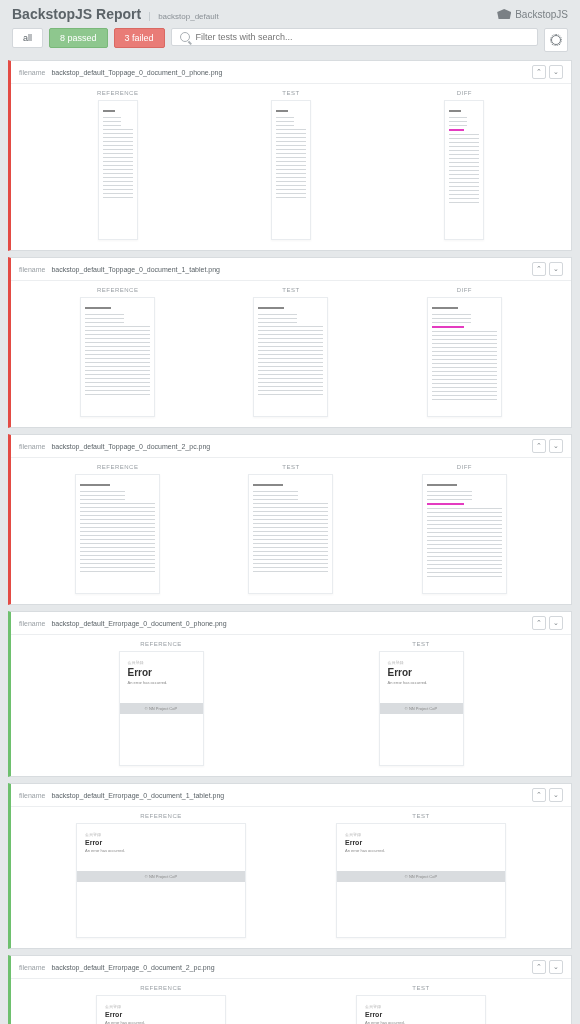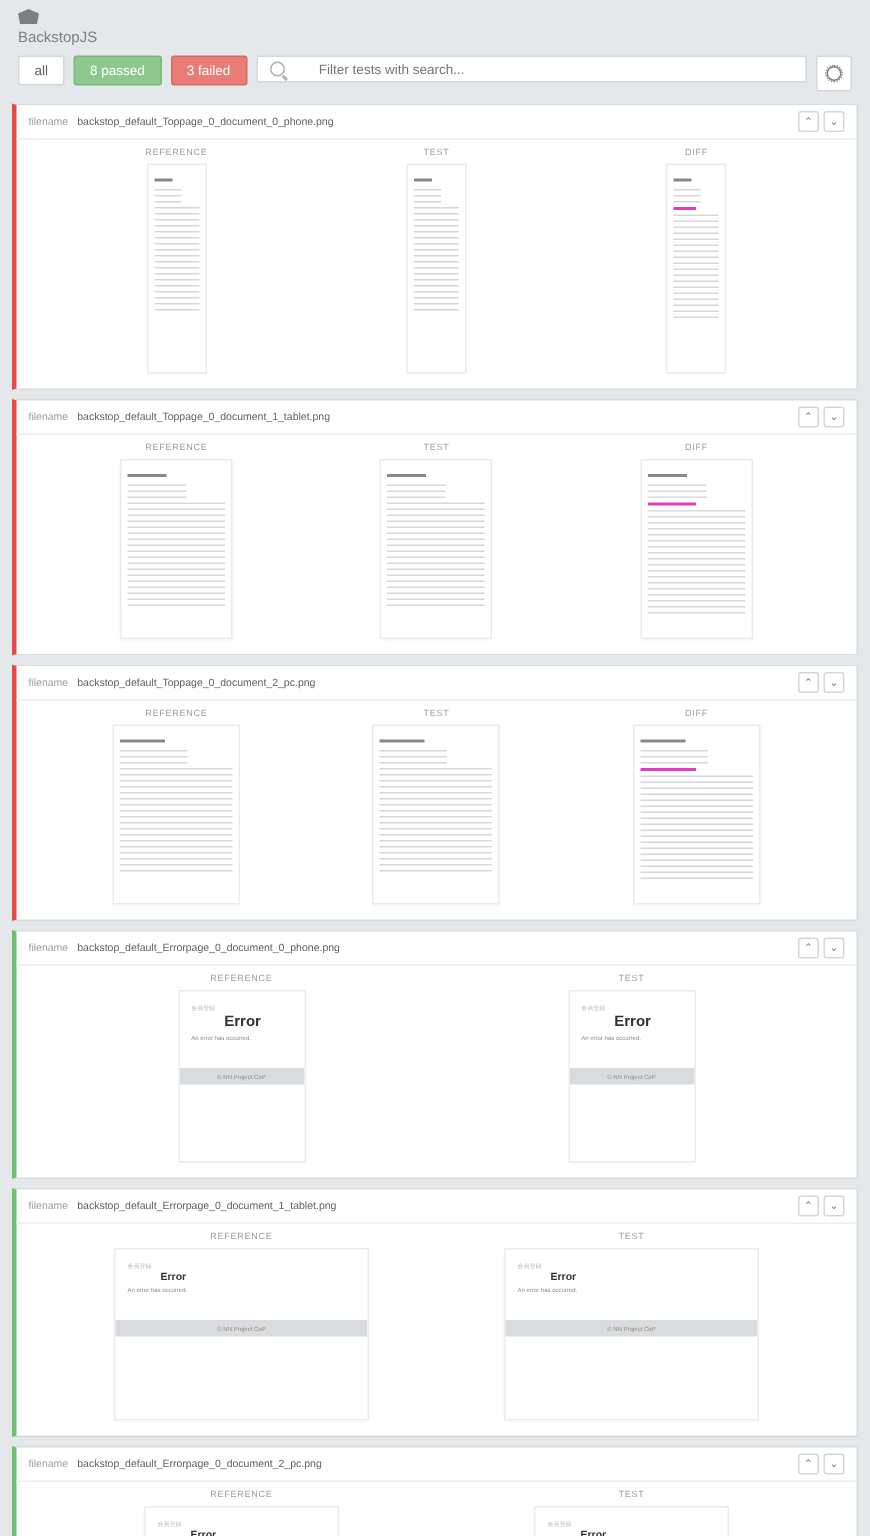--- a/index.html
+++ b/index.html
@@ -1,27 +1,27 @@
 <!DOCTYPE html>
 <html><head>
 <meta charset="utf-8">
 <style>
 * { margin: 0; padding: 0; box-sizing: border-box; }
 body { font-family: -apple-system, BlinkMacSystemFont, "Segoe UI", Arial, sans-serif; background: #e5e8ea; font-size: 10px; color: #444; }
 .topbar { display: flex; align-items: center; justify-content: space-between; padding: 6px 12px; background: #e5e8ea; }
 .topbar-left { display: flex; align-items: baseline; gap: 8px; }
 .title { font-size: 14px; font-weight: 600; color: #5b6368; }
 .subtitle { font-size: 8px; color: #8a9096; border-left: 1px solid #c6ccd0; padding-left: 8px; }
-.brand { font-size: 10px; color: #7a8085; display: flex; gap: 4px; flex-direction: column; }
+.brand { font-size: 10px; color: #7a8085; display: flex; align-items: center; gap: 4px; }
 .brand-icon { width: 14px; height: 10px; background: #7a8085; clip-path: polygon(50% 0, 100% 30%, 90% 100%, 10% 100%, 0 30%); }
 .controls { display: flex; align-items: flex-start; gap: 6px; padding: 0 12px 8px; }
 .btn { border: 1px solid #d3d7db; background: #fff; padding: 4px 10px; font-size: 9px; color: #5b6368; border-radius: 2px; cursor: pointer; }
 .btn-pass { background: #8ec78e; border-color: #7ab87a; color: #fff; }
 .btn-fail { background: #e97c77; border-color: #d96963; color: #fff; }
-.search-wrap { flex: 1; display: flex; align-items: center; background: #fff; border: 1px solid #d3d7db; border-radius: 2px; padding: 3px 8px; gap: 17px; }
+.search-wrap { flex: 1; display: flex; align-items: center; background: #fff; border: 1px solid #d3d7db; border-radius: 2px; padding: 3px 8px; }
 .search-icon { width: 10px; height: 10px; border: 1.5px solid #aab0b5; border-radius: 50%; position: relative; margin-right: 6px; }
 .search-icon::after { content: ""; position: absolute; width: 4px; height: 1.5px; background: #aab0b5; transform: rotate(45deg); bottom: -2px; right: -3px; }
 .search-input { border: none; outline: none; flex: 1; font-size: 9px; color: #666; background: transparent; }
 .settings { width: 24px; height: 24px; border: 1px solid #d3d7db; background: #fff; border-radius: 2px; display: flex; align-items: center; justify-content: center; cursor: pointer; }
 .gear { width: 10px; height: 10px; border: 1.5px solid #7a8085; border-radius: 50%; position: relative; }
 .gear::before { content: ""; position: absolute; inset: -2px; border: 1px dotted #7a8085; border-radius: 50%; }
 .card { margin: 0 8px 6px; background: #fff; border: 1px solid #d8dcdf; }
 .card-header { display: flex; align-items: center; justify-content: space-between; padding: 4px 8px; border-bottom: 1px solid #eceef0; }
 .fh-left { display: flex; align-items: baseline; gap: 6px; }
 .flabel { font-size: 7px; color: #9aa0a5; }
@@ -41,29 +41,33 @@
 .thumb.err-phone { width: 85px; height: 115px; }
 .thumb.err-tablet { width: 170px; height: 115px; }
 .thumb.err-pc { width: 130px; height: 115px; }
 .lines { padding: 6px 4px; }
 .ln { height: 1px; background: #d4d8db; margin: 3px 0; }
 .ln.sh { width: 60%; }
 .ln.hd { height: 2px; background: #888; margin-bottom: 5px; width: 40%; }
 .diff-mark { height: 2px; background: #e43bc0; margin: 2px 0; width: 50%; }
 .err-body { padding: 8px; }
 .err-sm { font-size: 4px; color: #bbb; margin-bottom: 2px; }
-.err-title { font-size: 10px; font-weight: 700; color: #333; margin-bottom: 2px; margin-left: 22px; }
+.err-title { font-size: 10px; font-weight: 700; color: #333; margin-bottom: 2px; }
 .err-msg { font-size: 4px; color: #888; margin-bottom: 10px; }
 .err-foot { background: #d9dcdf; text-align: center; padding: 3px; font-size: 4px; color: #888; }
 .err-body.sm .err-title { font-size: 7px; }
 </style>
 </head>
 <body>
 
 <div class="topbar">
+  <div class="topbar-left">
+    <div class="title">BackstopJS Report</div>
+    <div class="subtitle">backstop_default</div>
+  </div>
   <div class="brand">
     <div class="brand-icon"></div>
     <span>BackstopJS</span>
   </div>
 </div>
 
 <div class="controls">
   <button class="btn">all</button>
   <button class="btn btn-pass">8 passed</button>
   <button class="btn btn-fail">3 failed</button>

